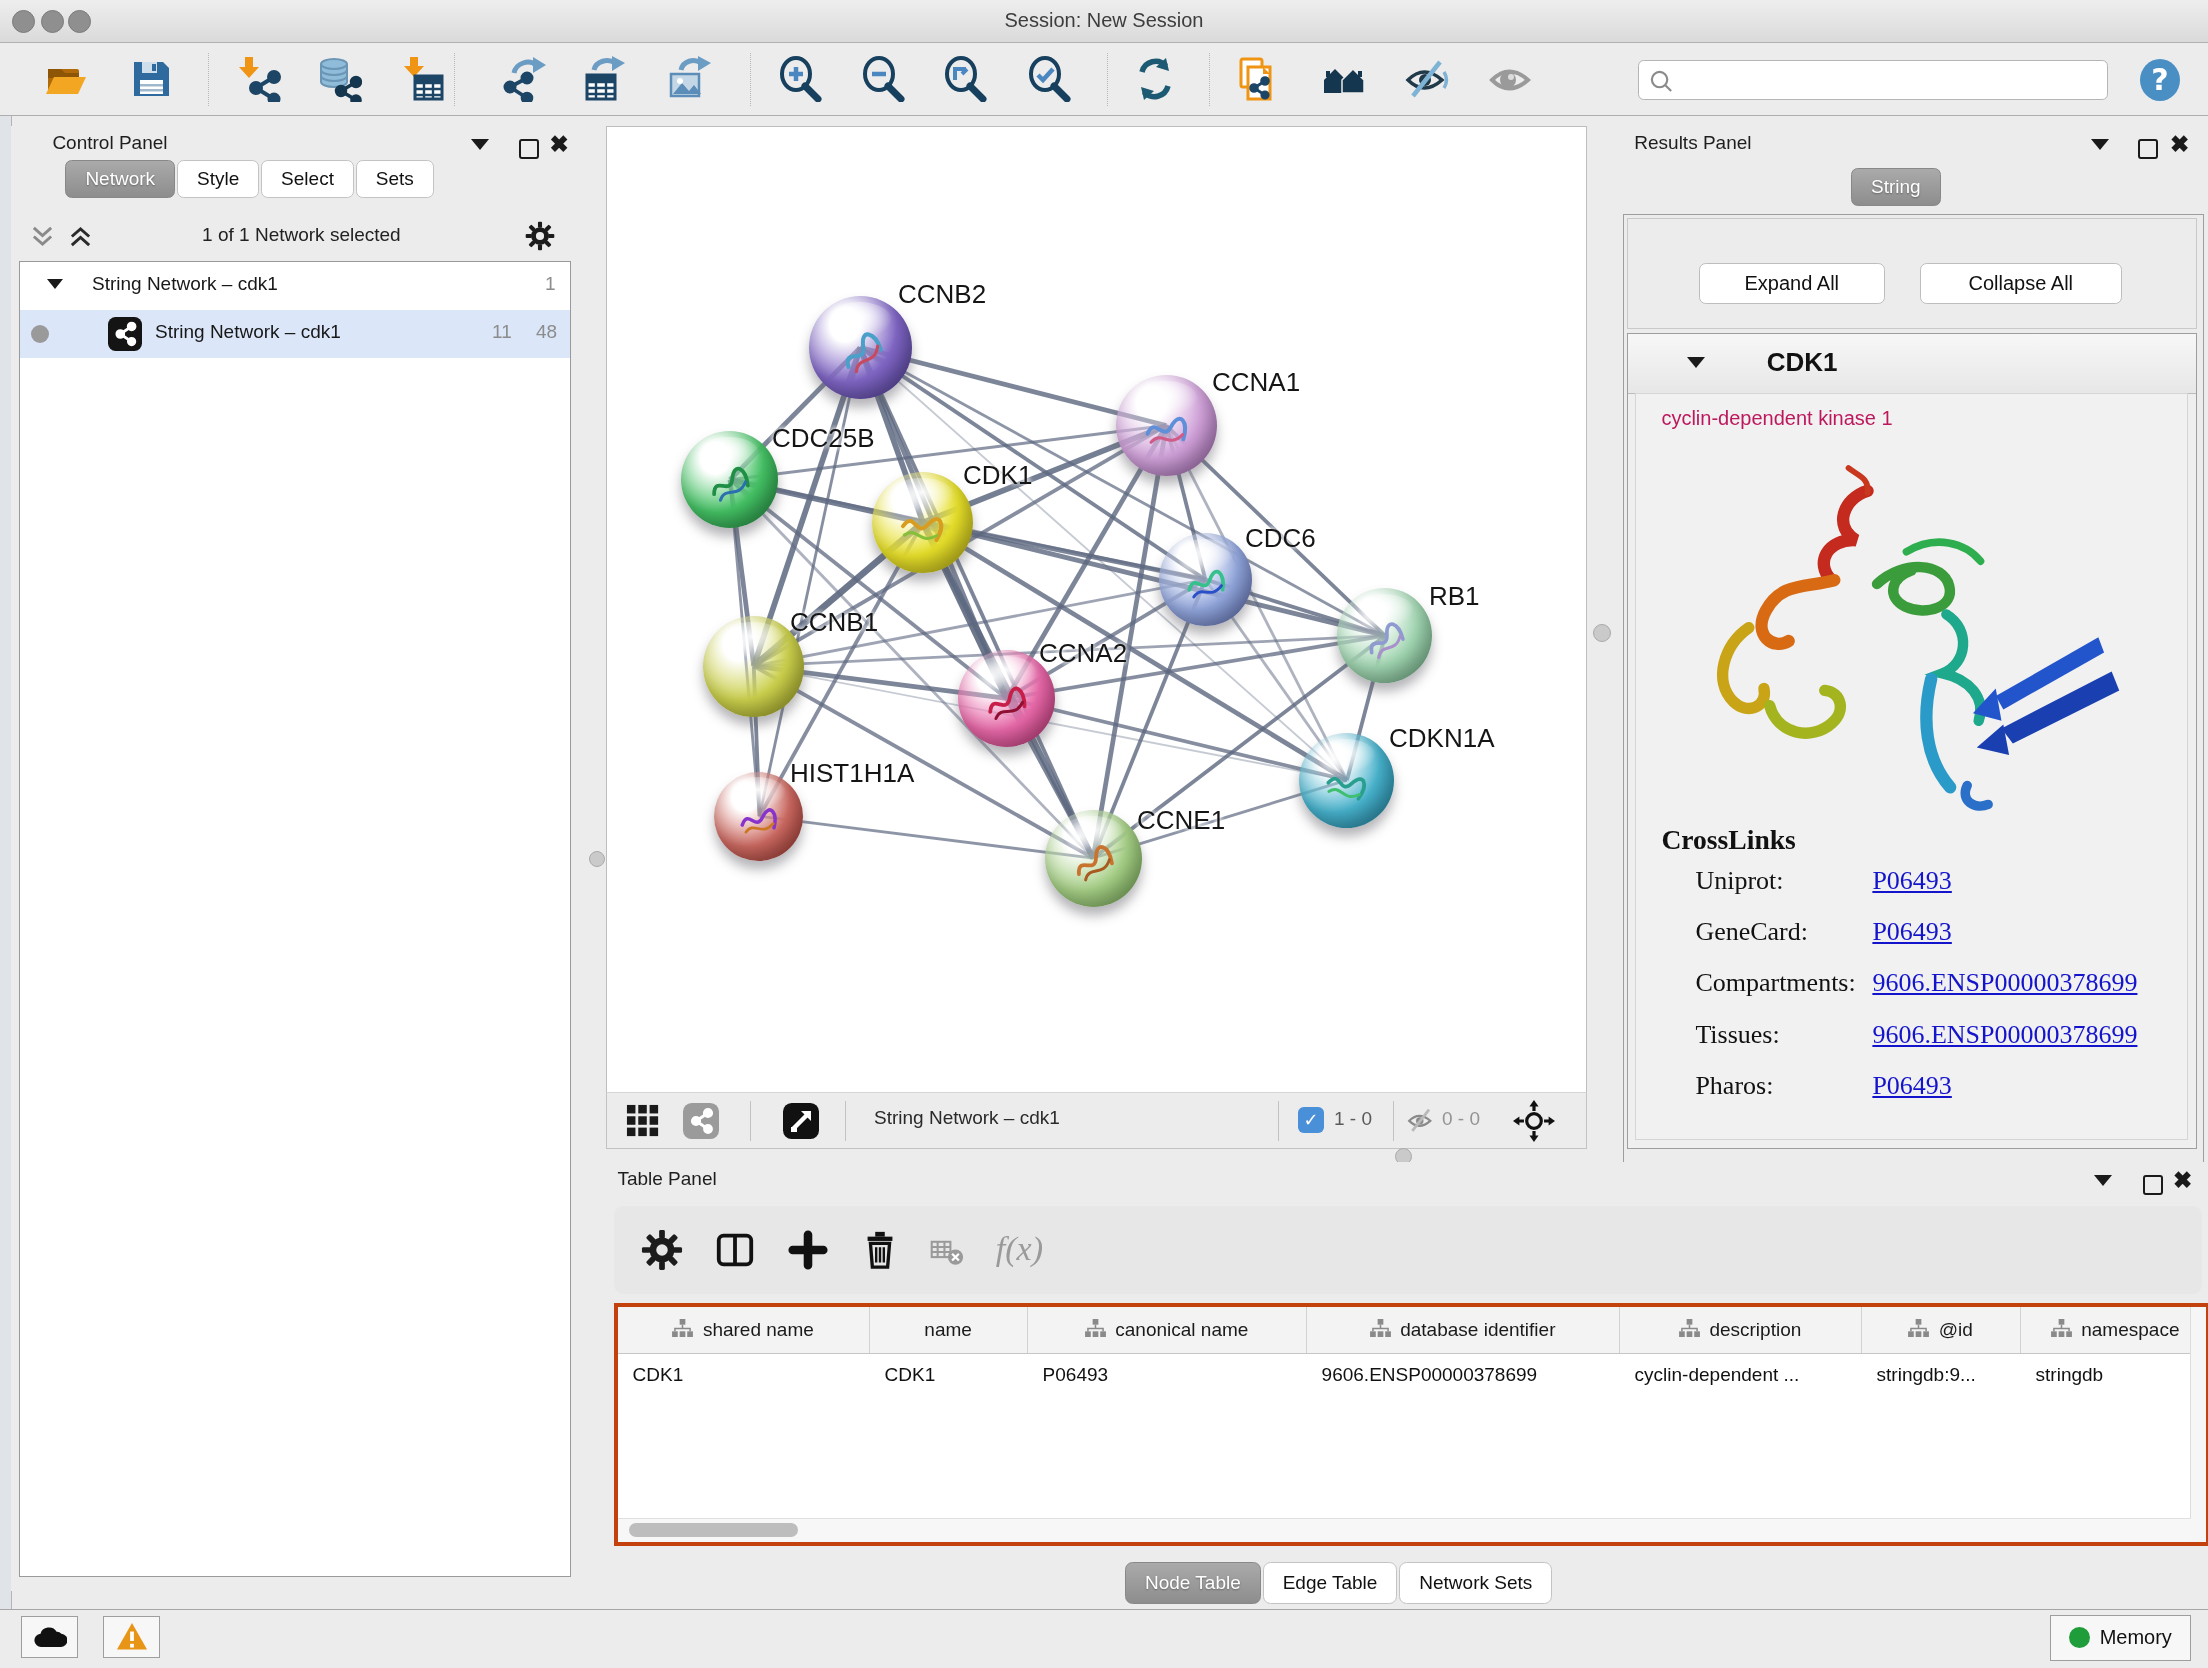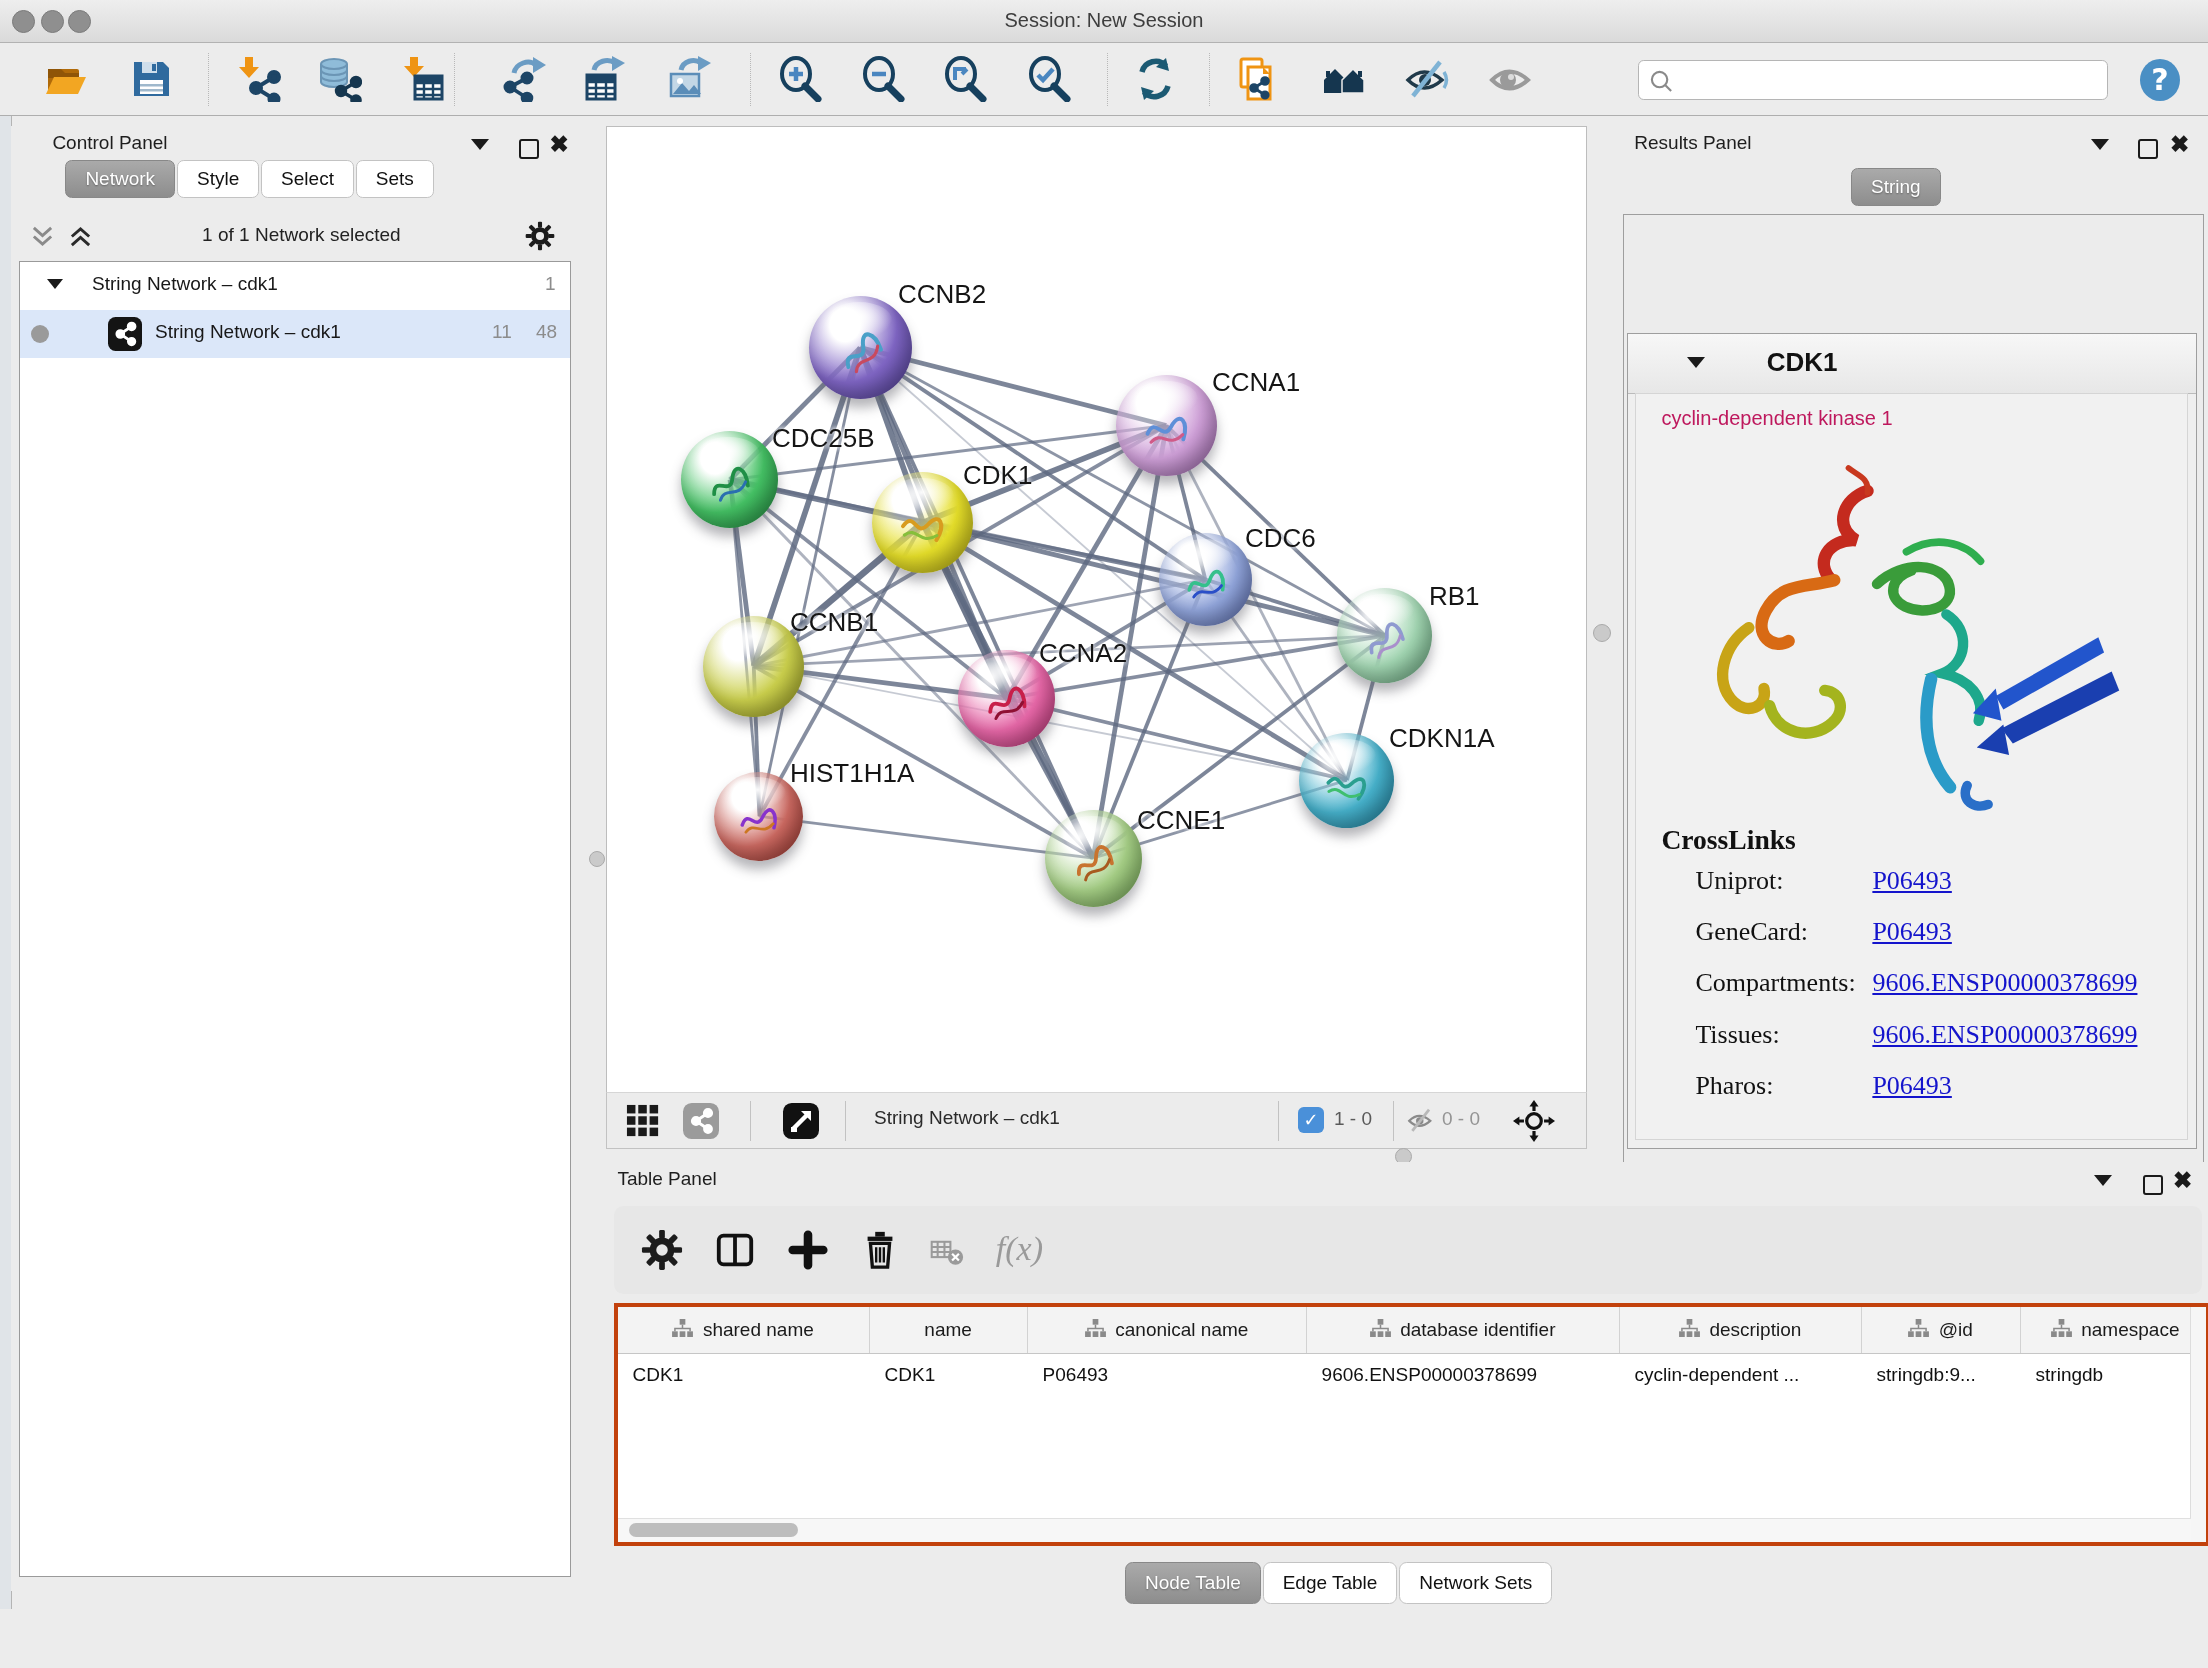--- a/index.html
+++ b/index.html
@@ -521,20 +521,24 @@
   <div class="splitter-dot" style="left:1593px;top:624px;width:16px;height:16px"></div>
   <div class="splitter-dot" style="left:1395px;top:1148px;width:15px;height:15px"></div>
 
   <div id="results-panel">
     <div class="ptitle" style="position:absolute;left:14.3px;top:5.7px">Results Panel</div>
     <div class="wctrl tri-down" style="left:471px"></div>
     <div class="wctrl sqbox" style="left:518px"></div>
     <div class="wctrl xmark" style="left:550px;top:9.5px">✖</div>
     <div class="seg sel" style="position:absolute;left:231px;top:42px">String</div>
     <div id="rp-subpanel">
+      <div id="rp-topbox">
+        <div class="rp-btn" style="left:71px;top:44px;width:184px">Expand All</div>
+        <div class="rp-btn" style="left:292px;top:44px;width:200px">Collapse All</div>
+      </div>
       <div id="cdk-box">
         <div id="cdk-head">
           <div class="tri-down" style="position:absolute;left:59px;top:23px"></div>
           <div id="cdk-name">CDK1</div>
         </div>
         <div id="cdk-body">
           <div id="cdk-desc">cyclin-dependent kinase 1</div>
           <svg id="protein-img" width="447" height="361" viewBox="0 0 470 380">
             <g fill="none" stroke-linecap="round">
               <path d="M195,42 c-26,8 -36,38 -12,52 c-30,-2 -44,24 -26,42" stroke="#c42a1e" stroke-width="13"></path>
@@ -687,15 +691,33 @@
           <div class="td" style="width: 190px;">stringdb</div>
         </div>
       <div class="vscroll"></div>
       <div class="hscroll">
           <div class="hthumb"></div>
         </div>
     </div>
     <div id="tp-tabs"><div class="seg sel">Node Table</div><div class="seg">Edge Table</div><div class="seg">Network Sets</div></div>
   </div>
 
+  <div id="status-bar">
+    <div class="sb-btn" style="left:21px">
+      <svg width="34" height="25" viewBox="0 0 36 26">
+          <path d="M9,24 a7,7 0 0 1 -1,-14 a9,8 0 0 1 17,-2 a6,6 0 0 1 5,2 a6.5,6.5 0 0 1 -1,14 z" fill="#111"></path>
+        </svg>
+    </div>
+    <div class="sb-btn" style="left:103px">
+      <svg width="32" height="28.5" viewBox="0 0 34 30">
+          <path d="M17,1 L33,29 H1 z" fill="#e89517"></path>
+          <rect x="15" y="10" width="4" height="10" fill="#fff"></rect>
+          <rect x="15" y="23" width="4" height="4" fill="#fff"></rect>
+        </svg>
+    </div>
+    <div id="memory-btn">
+      <span class="memdot" style="background: rgb(31, 157, 58);"></span>
+      <span>Memory</span>
+    </div>
+  </div>
 
 </div>
 
 
 </body></html>

